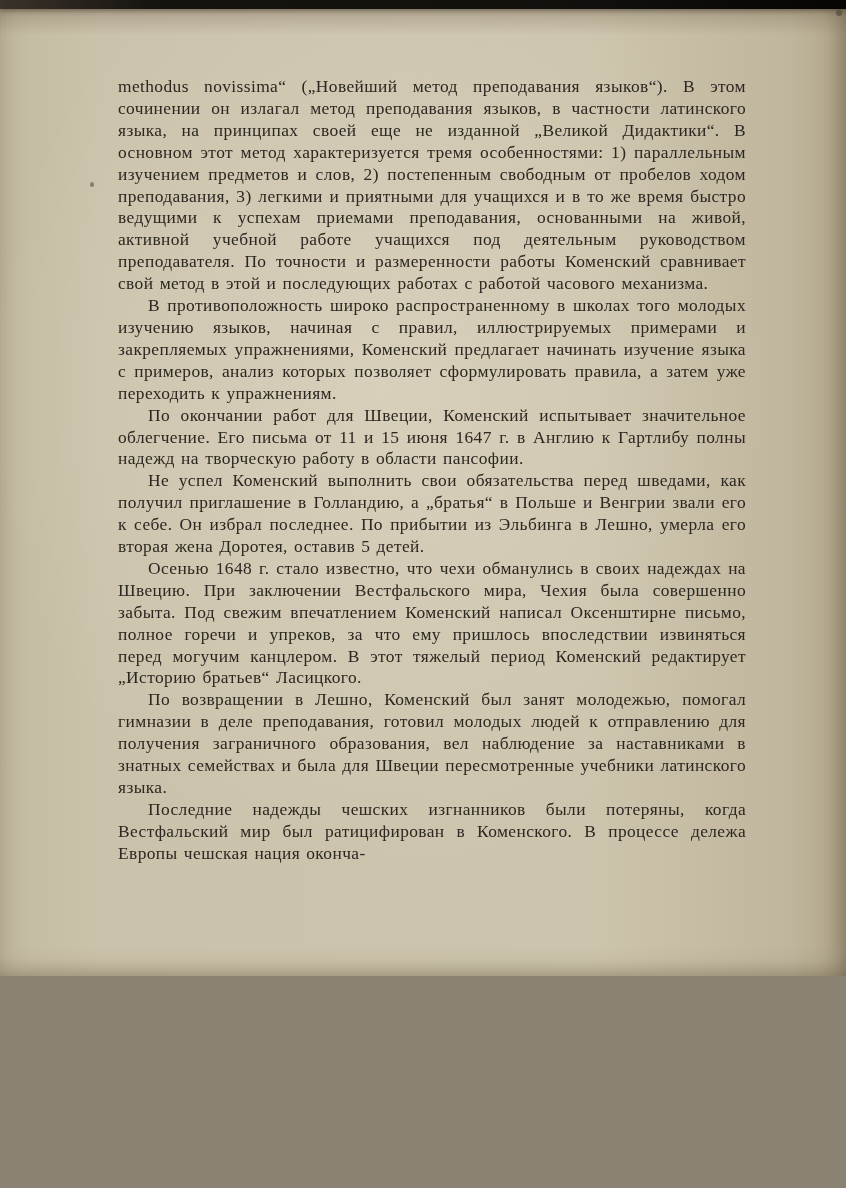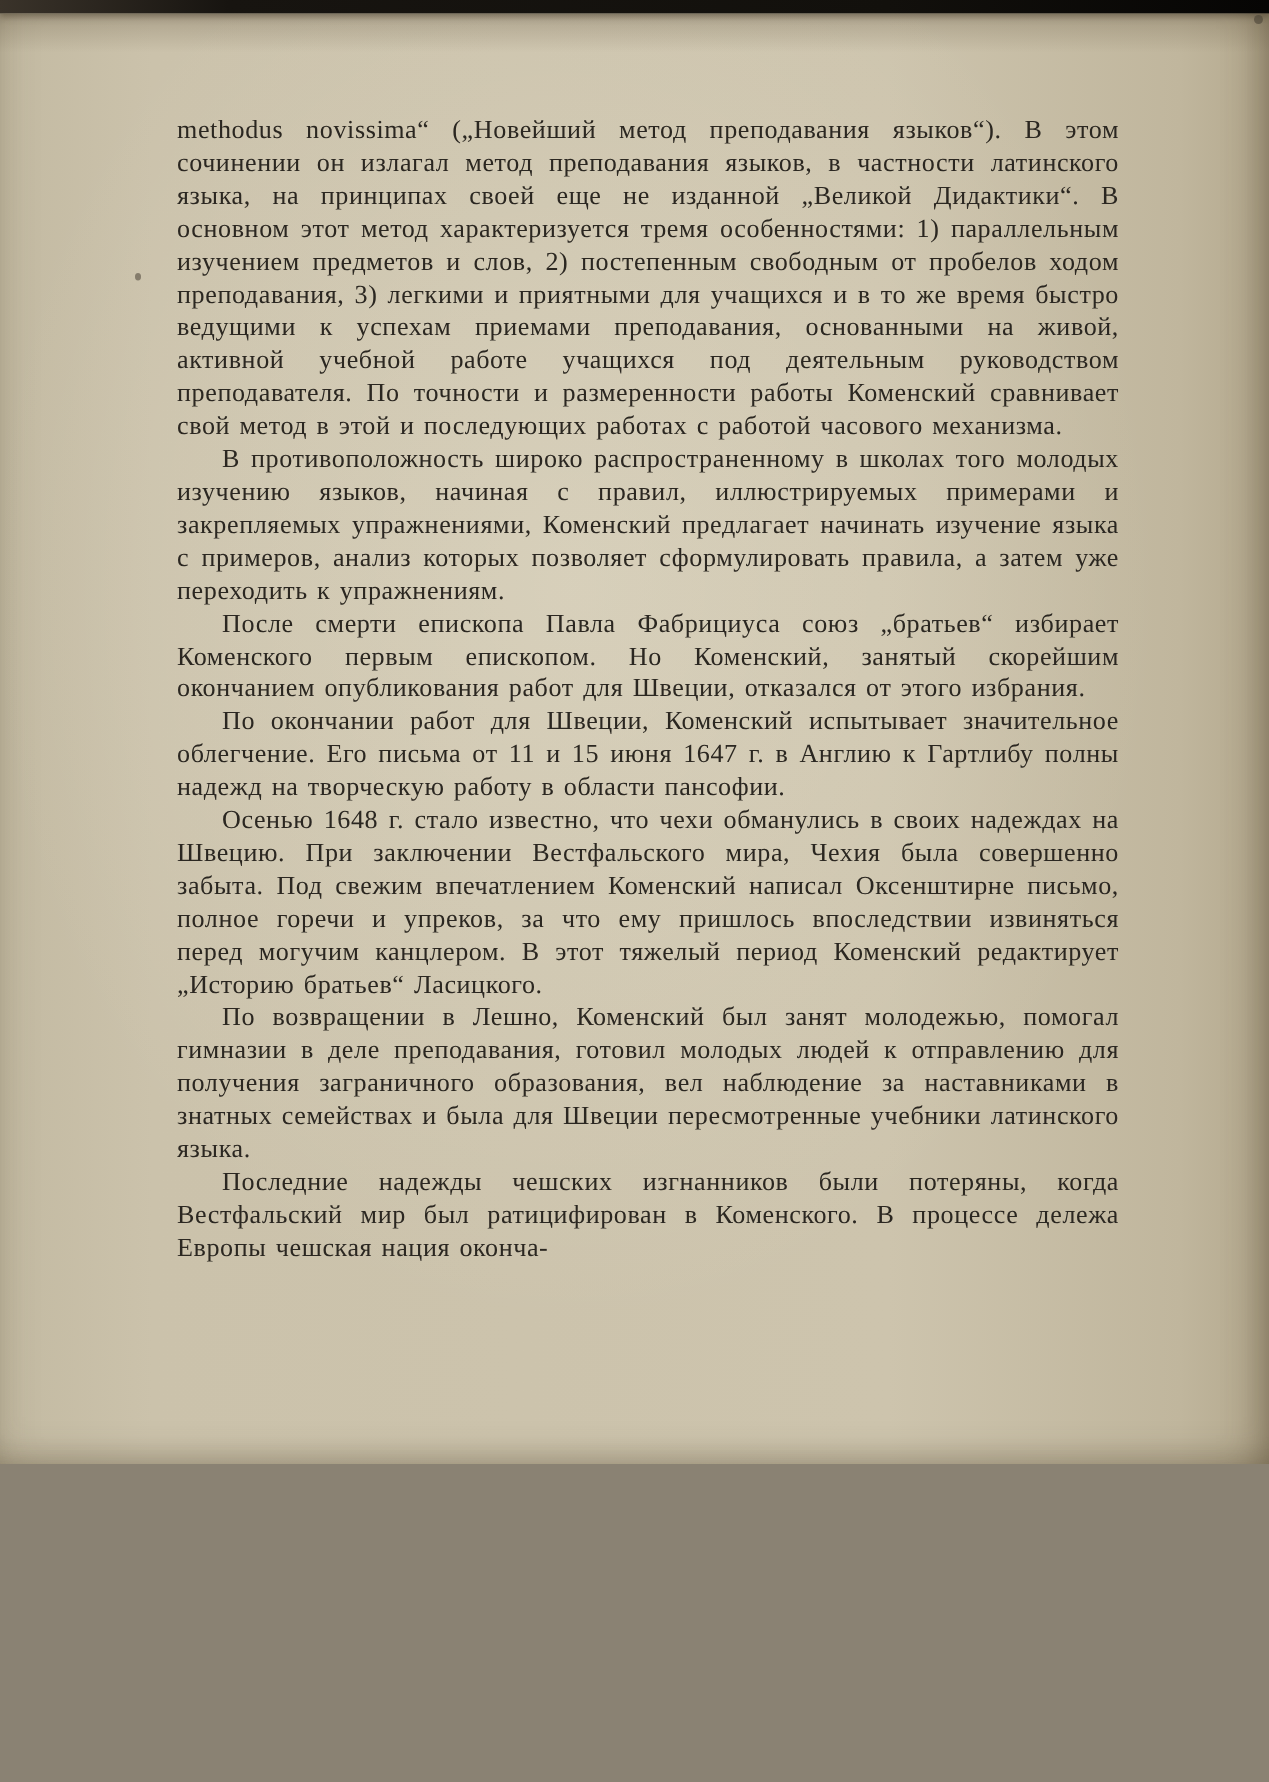--- a/index.html
+++ b/index.html
@@ -76,21 +76,21 @@
 
 <div class="scan">
   <div class="top-edge"></div>
   <div class="top-shade"></div>
   <div class="speck s1"></div>
   <div class="speck s2"></div>
 
   <main class="text-block">
     <p class="no-indent">methodus novissima“ („Новейший метод преподавания языков“). В этом сочинении он излагал метод преподавания языков, в частности латинского языка, на принципах своей еще не изданной „Великой Дидактики“. В основном этот метод характеризуется тремя особенностями: 1) параллельным изучением предметов и слов, 2) постепенным свободным от пробелов ходом преподавания, 3) легкими и приятными для учащихся и в то же время быстро ведущими к успехам приемами преподавания, основанными на живой, активной учебной работе учащихся под деятельным руководством преподавателя. По точности и размеренности работы Коменский сравнивает свой метод в этой и последующих работах с работой часового механизма.</p>
     <p>В противоположность широко распространенному в школах того молодых изучению языков, начиная с правил, иллюстрируемых примерами и закрепляемых упражнениями, Коменский предлагает начинать изучение языка с примеров, анализ которых позволяет сформулировать правила, а затем уже переходить к упражнениям.</p>
-    <p>После смерти епископа Павла Фабрициуса союз „братьев“ избирает Коменского первым епископом. Но Коменский, занятый скорейшим окончанием опубликования работ для Швеции, отказался от этого избрания.</p>
     <p>По окончании работ для Швеции, Коменский испытывает значительное облегчение. Его письма от 11 и 15 июня 1647 г. в Англию к Гартлибу полны надежд на творческую работу в области пансофии.</p>
+    <p>Не успел Коменский выполнить свои обязательства перед шведами, как получил приглашение в Голландию, а „братья“ в Польше и Венгрии звали его к себе. Он избрал последнее. По прибытии из Эльбинга в Лешно, умерла его вторая жена Доротея, оставив 5 детей.</p>
     <p>Осенью 1648 г. стало известно, что чехи обманулись в своих надеждах на Швецию. При заключении Вестфальского мира, Чехия была совершенно забыта. Под свежим впечатлением Коменский написал Оксенштирне письмо, полное горечи и упреков, за что ему пришлось впоследствии извиняться перед могучим канцлером. В этот тяжелый период Коменский редактирует „Историю братьев“ Ласицкого.</p>
     <p>По возвращении в Лешно, Коменский был занят молодежью, помогал гимназии в деле преподавания, готовил молодых людей к отправлению для получения заграничного образования, вел наблюдение за наставниками в знатных семействах и была для Швеции пересмотренные учебники латинского языка.</p>
     <p>Последние надежды чешских изгнанников были потеряны, когда Вестфальский мир был ратицифирован в Коменского. В процессе дележа Европы чешская нация оконча-</p>
   </main>
 
   <div class="page-number">32</div>
 </div>
 
 </body></html>

